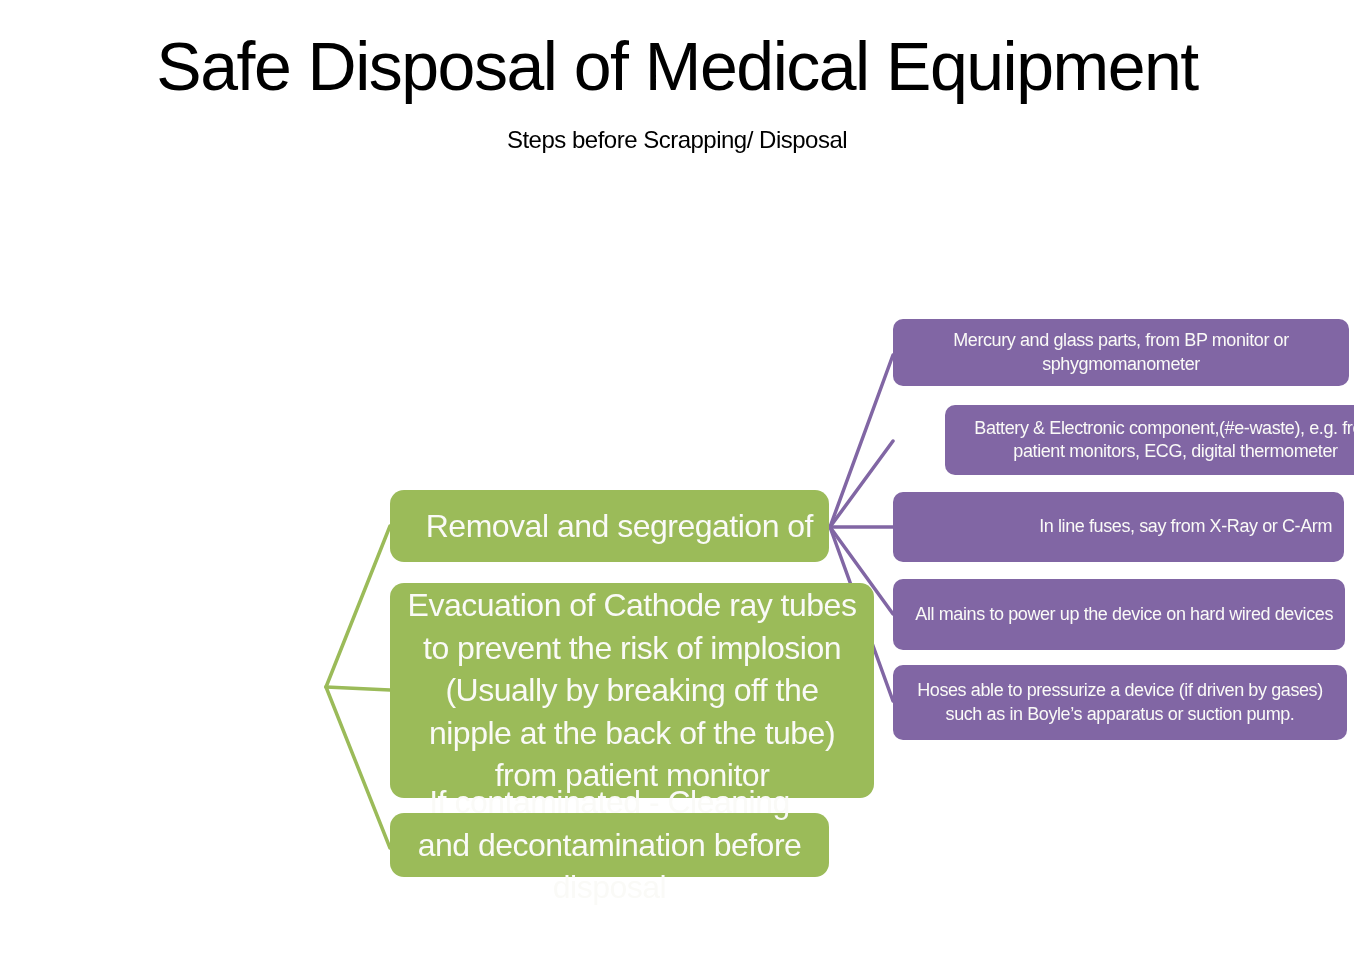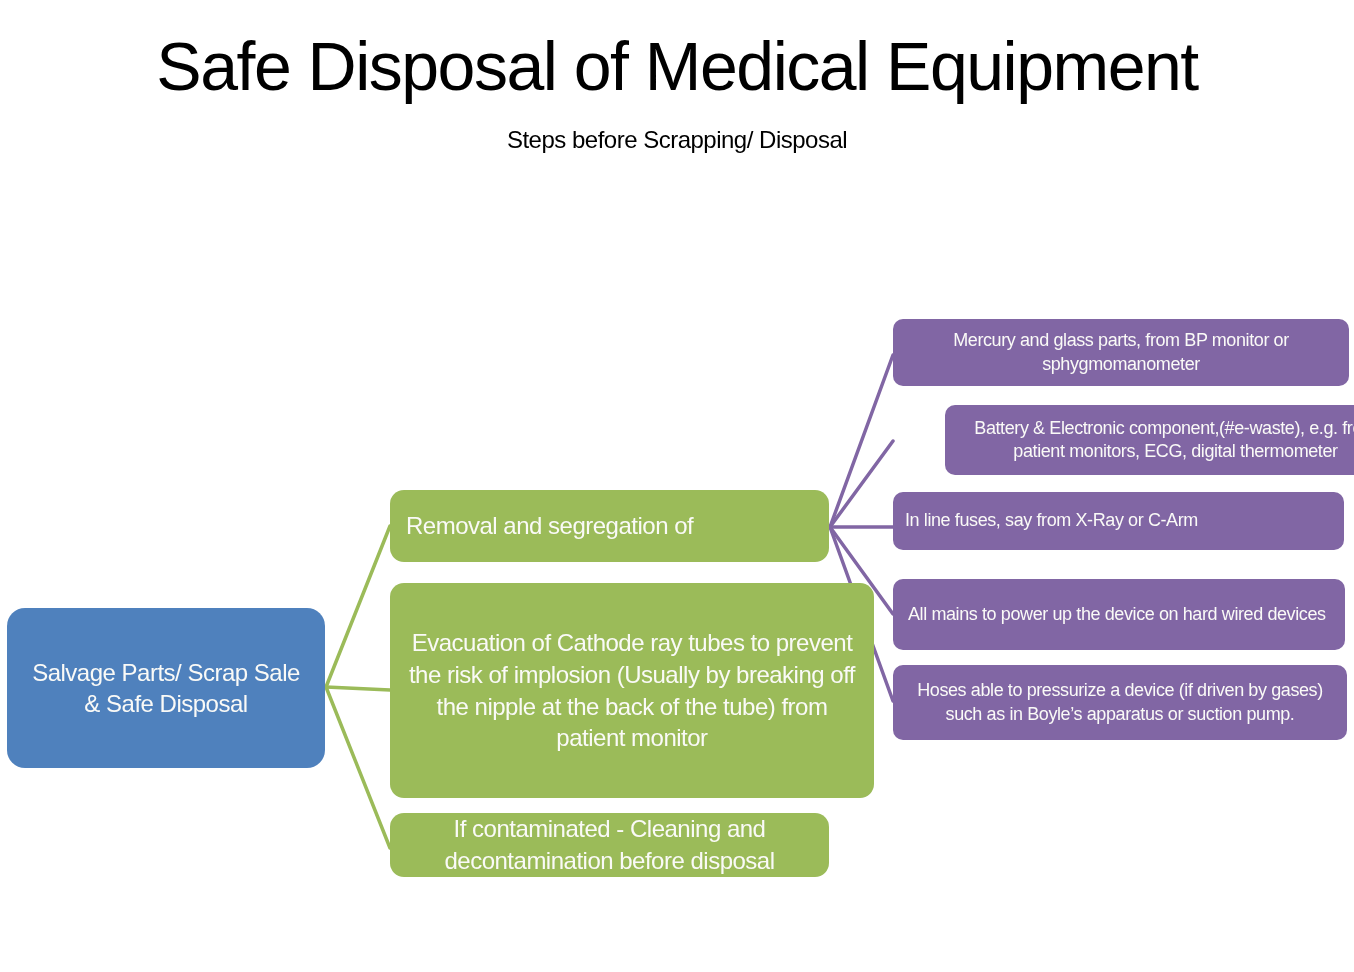--- a/index.html
+++ b/index.html
@@ -46,50 +46,50 @@
     height: 972px;
     pointer-events: none;
   }
   .line-branch { stroke: var(--color-branch, #9BBB59); stroke-width: 3.5; fill: none; stroke-linecap: round; }
   .line-leaf   { stroke: var(--color-leaf, #8064A2);   stroke-width: 3.5; fill: none; stroke-linecap: round; }
 
   .node {
     position: absolute;
     display: flex;
     align-items: center;
-    justify-content: flex-start;
+    justify-content: flex-end;
     text-align: center;
     color: var(--color-text, #ffffff);
     box-sizing: border-box;
   }
   .node-root {
     left: 7px; top: 608px; width: 318px; height: 160px;
     background: var(--color-root, #4F81BD);
     border-radius: 18px;
     font-size: 24px; line-height: 1.3; letter-spacing: -0.5px;
     padding: 0 15px;
   }
   .node-branch {
     background: var(--color-branch, #9BBB59);
     border-radius: 14px;
-    font-size: 24px; line-height: 1.33; letter-spacing: -0.5px;
+    font-size: 32px; line-height: 1.33; letter-spacing: -0.5px;
     padding: 0 16px;
   }
   .node-branch-1 { left: 390px; top: 490px; width: 439px; height: 72px; }
   .node-branch-2 { left: 390px; top: 583px; width: 484px; height: 215px; }
   .node-branch-3 { left: 390px; top: 813px; width: 439px; height: 64px; }
   .node-leaf {
     background: var(--color-leaf, #8064A2);
     border-radius: 10px;
     font-size: 18px; line-height: 1.3; letter-spacing: -0.4px;
     padding: 0 12px;
   }
   .node-leaf-1 { left: 893px; top: 319px; width: 456px; height: 67px; }
   .node-leaf-2 { left: 945px; top: 405px; width: 461px; height: 70px; }
-  .node-leaf-3 { left: 893px; top: 492px; width: 451px; height: 58px; }
+  .node-leaf-3 { left: 893px; top: 492px; width: 451px; height: 70px; }
   .node-leaf-4 { left: 893px; top: 579px; width: 452px; height: 71px; padding-left: 15px; }
   .node-leaf-5 { left: 893px; top: 665px; width: 454px; height: 75px; }
 </style>
 </head>
 <body>
 
 <div class="slide">
 
   <div class="slide-title">Safe Disposal of Medical Equipment</div>
   <div class="slide-subtitle">Steps before Scrapping/ Disposal</div>
@@ -100,23 +100,20 @@
     <line class="line-branch" x1="326" y1="687" x2="390" y2="690"></line>
     <line class="line-branch" x1="326" y1="687" x2="390" y2="848"></line>
 
     <line class="line-leaf" x1="830" y1="527" x2="893" y2="355"></line>
     <line class="line-leaf" x1="830" y1="527" x2="893" y2="441"></line>
     <line class="line-leaf" x1="830" y1="527" x2="893" y2="527"></line>
     <line class="line-leaf" x1="830" y1="527" x2="893" y2="614"></line>
     <line class="line-leaf" x1="830" y1="527" x2="893" y2="701"></line>
   </svg>
 
-  <div class="node node-root">
-    <span>Salvage Parts/ Scrap Sale &amp; Safe Disposal</span>
-  </div>
 
   <div class="node node-branch node-branch-1">
     <span>Removal and segregation of</span>
   </div>
   <div class="node node-branch node-branch-2">
     <span>Evacuation of Cathode ray tubes to prevent the risk of implosion (Usually by breaking off the nipple at the back of the tube) from patient monitor</span>
   </div>
   <div class="node node-branch node-branch-3">
     <span>If contaminated - Cleaning and decontamination before  disposal</span>
   </div>

